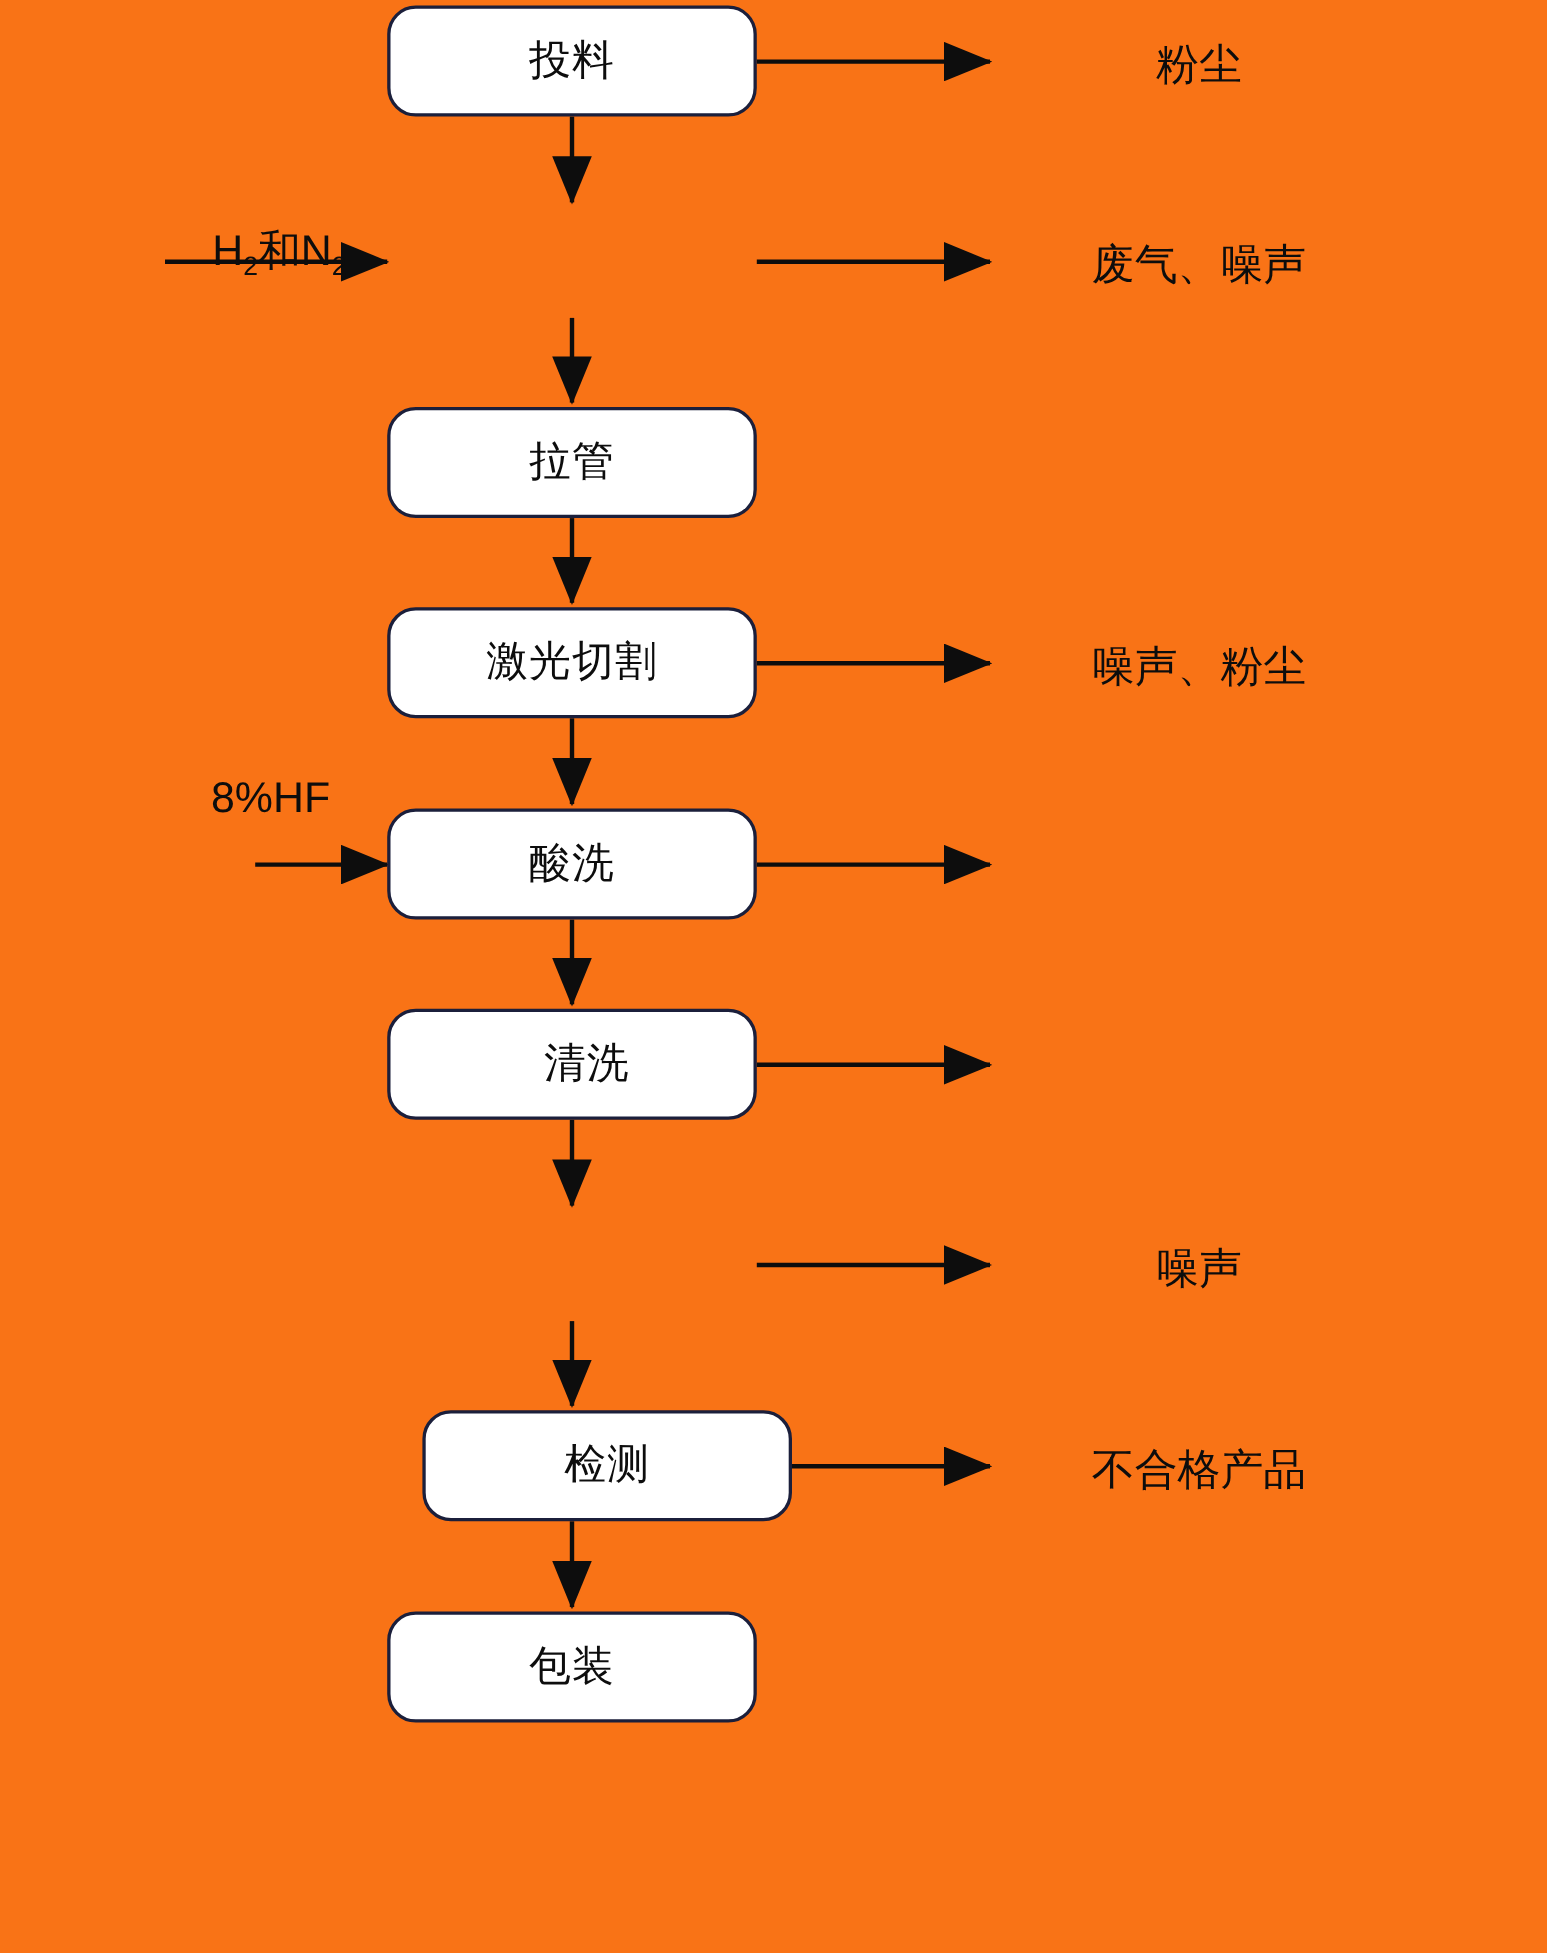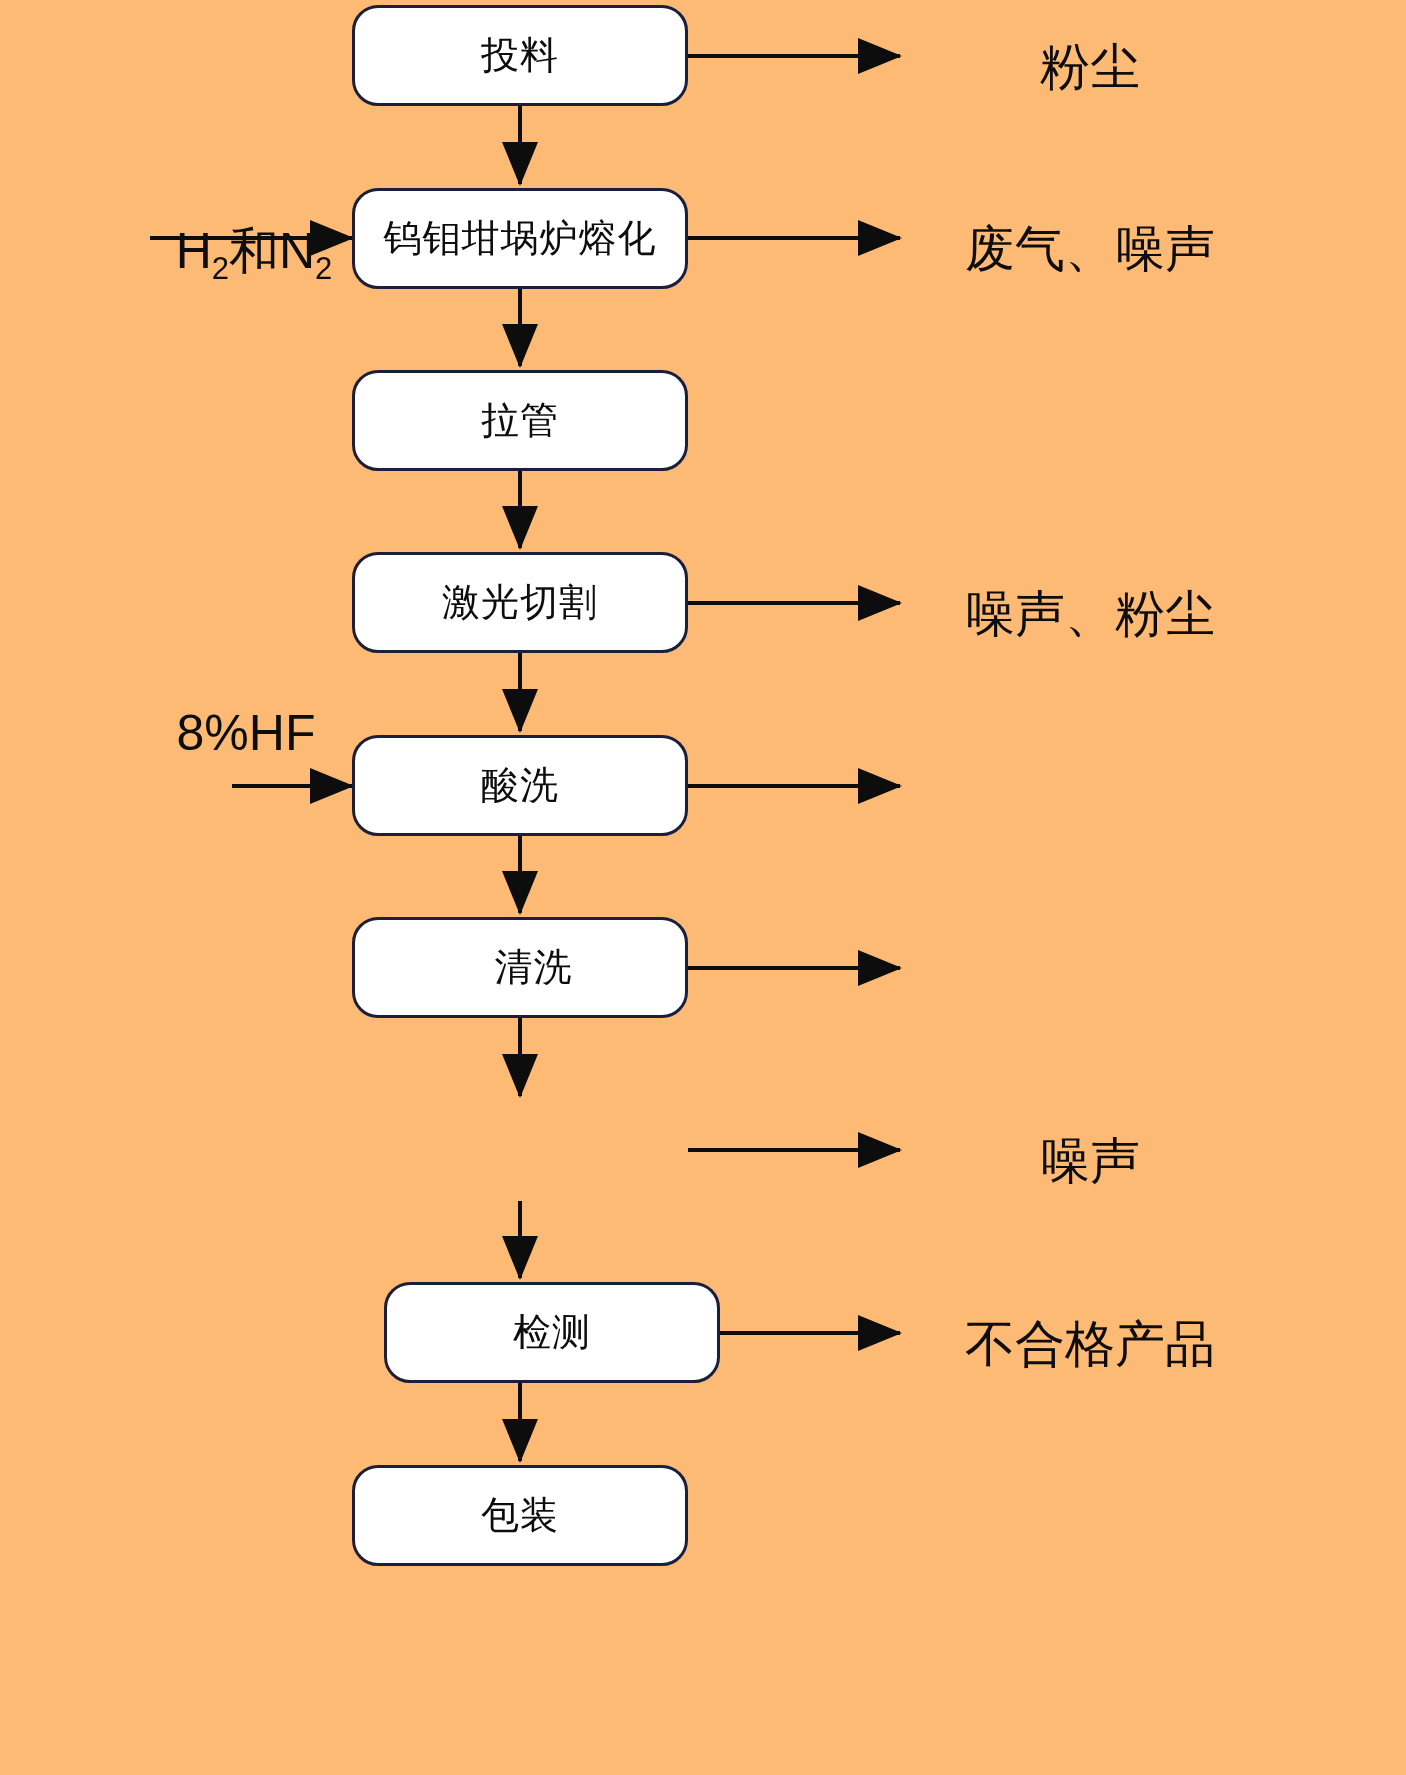--- a/index.html
+++ b/index.html
@@ -7,21 +7,21 @@
     padding: 0;
     background: #ffffff;
   }
   body {
     font-family: "Liberation Sans", "DejaVu Sans", sans-serif;
   }
   #canvas {
     position: relative;
     width: 1406px;
     height: 1775px;
-    background: #fdba74;
+    background: #f97316;
     overflow: hidden;
     text-decoration: underline;
   }
   svg.layer {
     position: absolute;
     left: 0;
     top: 0;
     width: 1406px;
     height: 1775px;
     pointer-events: none;
@@ -38,21 +38,21 @@
   }
   .node-label {
     font-size: 38px;
     color: #0d0d0d;
     letter-spacing: 1px;
     line-height: 1.2;
     white-space: nowrap;
   }
   .side-label {
     position: absolute;
-    font-size: 50px;
+    font-size: 39px;
     color: #0d0d0d;
     line-height: 1.32;
     white-space: pre-line;
   }
   .side-label.right {
     text-align: center;
   }
   .side-label.left {
     text-align: center;
   }
@@ -98,23 +98,20 @@
       <line x1="688" y1="968" x2="900" y2="968"></line>
       <line x1="688" y1="1150" x2="900" y2="1150"></line>
       <line x1="688" y1="1333" x2="900" y2="1333"></line>
     </g>
   </svg>
 
   <div class="node" style="left:352px; top:5px; width:336px; height:101px;">
     <span class="node-label">投料</span>
   </div>
 
-  <div class="node" style="left:352px; top:188px; width:336px; height:101px;">
-    <span class="node-label">钨钼坩埚炉熔化</span>
-  </div>
 
   <div class="node" style="left:352px; top:552px; width:336px; height:101px;">
     <span class="node-label">激光切割</span>
   </div>
 
   <div class="node" style="left:352px; top:370px; width:336px; height:101px;">
     <span class="node-label">拉管</span>
   </div>
 
   <div class="node" style="left:352px; top:735px; width:336px; height:101px;">

